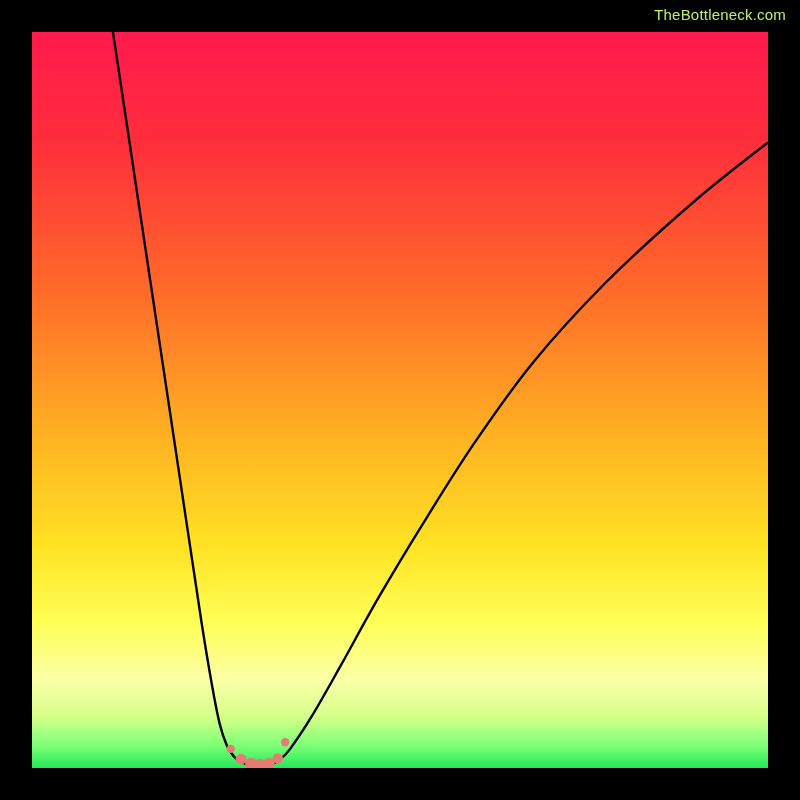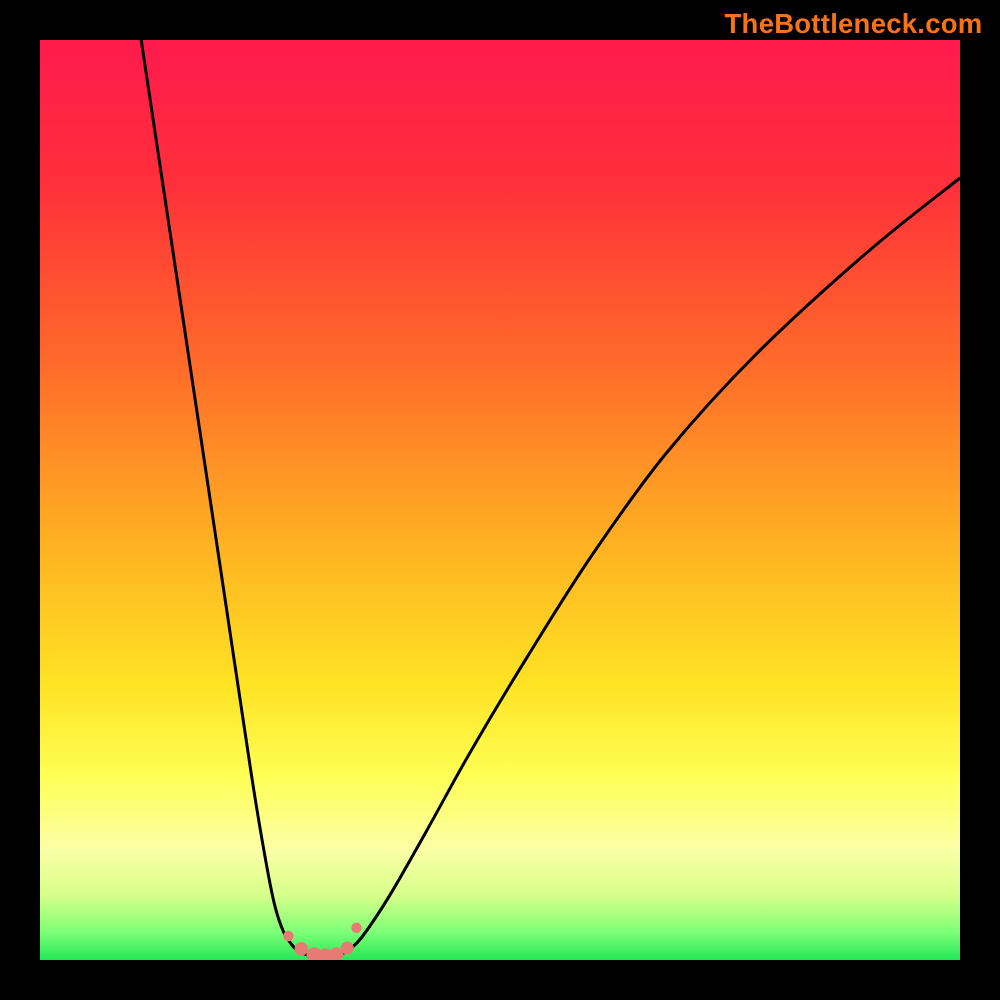--- a/index.html
+++ b/index.html
@@ -13,23 +13,23 @@
   .frame {
     width: 800px;
     height: 800px;
     position: relative;
     background: #000;
   }
   .watermark {
     position: absolute;
     top: 6px;
     right: 14px;
-    color: #f97316;
-    font-size: 22px;
-    font-weight: 700;
+    color: #bef264;
+    font-size: 15px;
+    font-weight: 400;
     letter-spacing: 0.2px;
     z-index: 10;
   }
   .plot-outer {
     position: absolute;
     left: 32px;
     top: 32px;
     width: 736px;
     height: 736px;
     background: #000;

